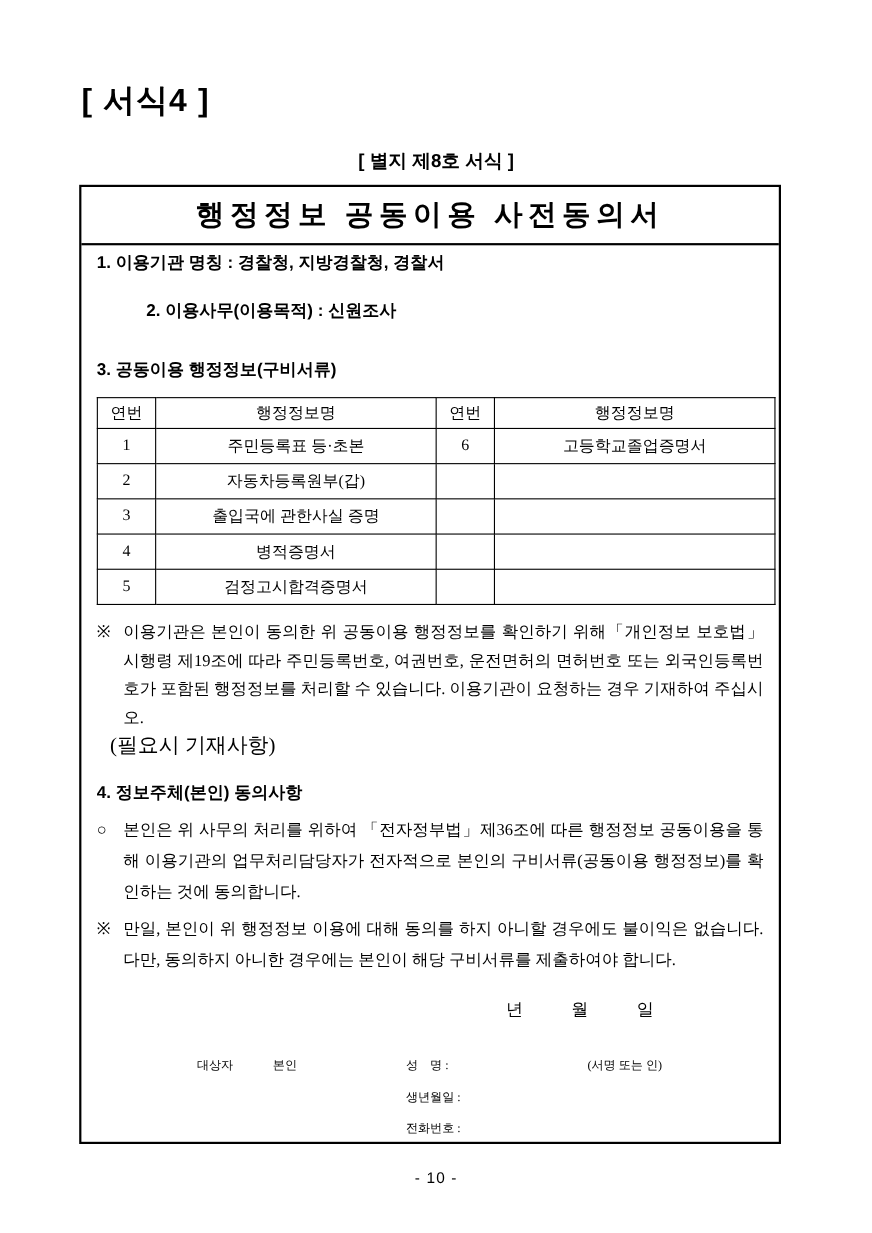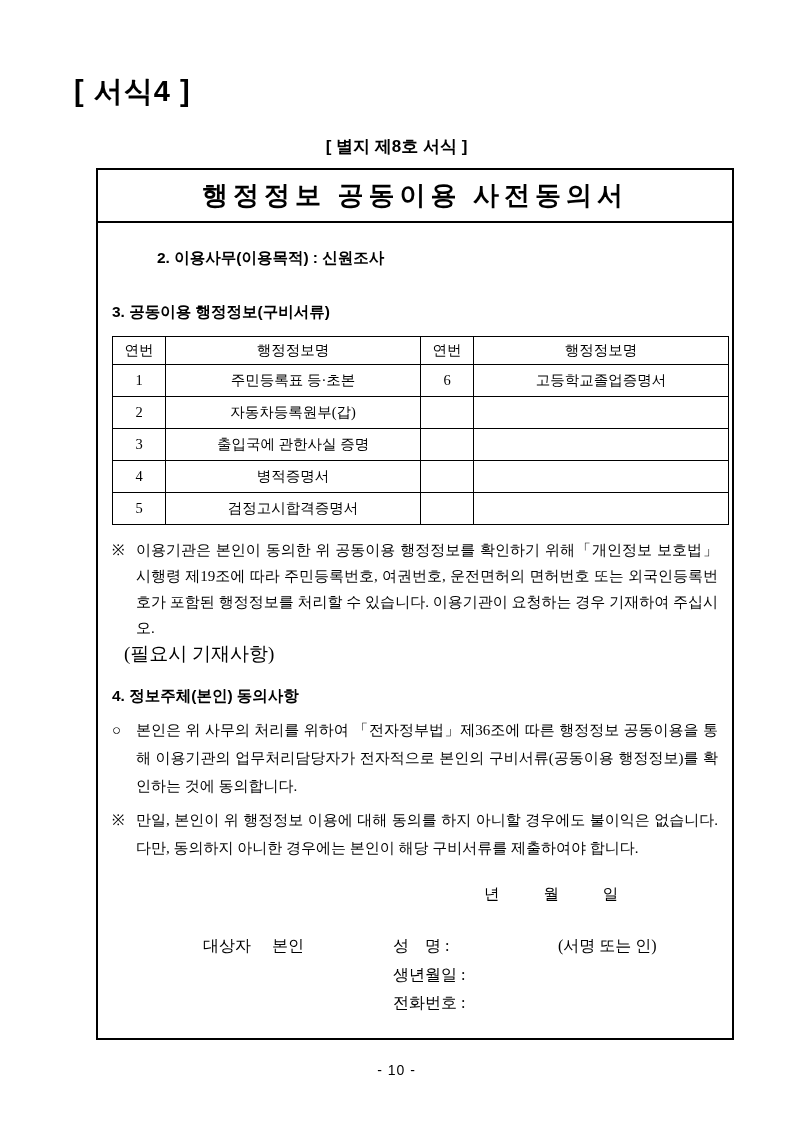--- a/index.html
+++ b/index.html
@@ -19,21 +19,21 @@
     position:absolute; left:74px; top:72px;
     font-family:Liberation Sans, sans-serif;
     font-weight:bold; font-size:29px; letter-spacing:1px;
   }
   .attachment-label {
     position:absolute; top:135px; left:0; width:100%;
     text-align:center; font-weight:bold; font-size:17px;
     font-family:"Liberation Sans","DejaVu Sans",sans-serif;
   }
   .form-box {
-    position:absolute; left:96px; top:168px;
+    position:absolute; left:72px; top:168px;
     width:638px; height:872px;
     border:2px solid #000;
     background:#fff;
   }
   .form-title {
     text-align:center;
     font-size:26px; font-weight:bold; letter-spacing:5px;
     padding:8px 0 8px;
     border-bottom:2px solid #000;
   }
@@ -93,21 +93,21 @@
     margin-top:20px;
     padding-left:372px;
     font-size:15.5px; line-height:24px;
   }
   .date-line span { display:inline-block; margin-right:40px; }
 
   .signature {
     position:relative;
     margin-top:30px;
     height:96px;
-    font-size:16px;
+    font-size:11px;
   }
   .signature span { position:absolute; white-space:pre; }
   .sig-subject-label { left:91px;  top:0; }
   .sig-subject-value { left:160px; top:0; }
   .sig-name-label    { left:281px; top:0; }
   .sig-name-note     { left:446px; top:0; }
   .sig-birth-label   { left:281px; top:29px; }
   .sig-phone-label   { left:281px; top:57px; }
 
   .page-number {
@@ -123,20 +123,21 @@
 
   <div class="form-label">[ 서식4 ]</div>
 
   <div class="attachment-label">[ 별지 제8호 서식 ]</div>
 
   <div class="form-box">
     <div class="form-title">행정정보 공동이용 사전동의서</div>
 
     <div class="form-body">
 
+      <div class="numbered item1">1. 이용기관 명칭 : 경찰청, 지방경찰청, 경찰서</div>
 
       <div class="numbered item2">2. 이용사무(이용목적) : 신원조사</div>
 
       <div class="numbered item3">3. 공동이용 행정정보(구비서류)</div>
 
       <table class="doc-table">
         <thead>
           <tr>
               <th class="col-num">연번</th>
               <th class="col-name">행정정보명</th>

